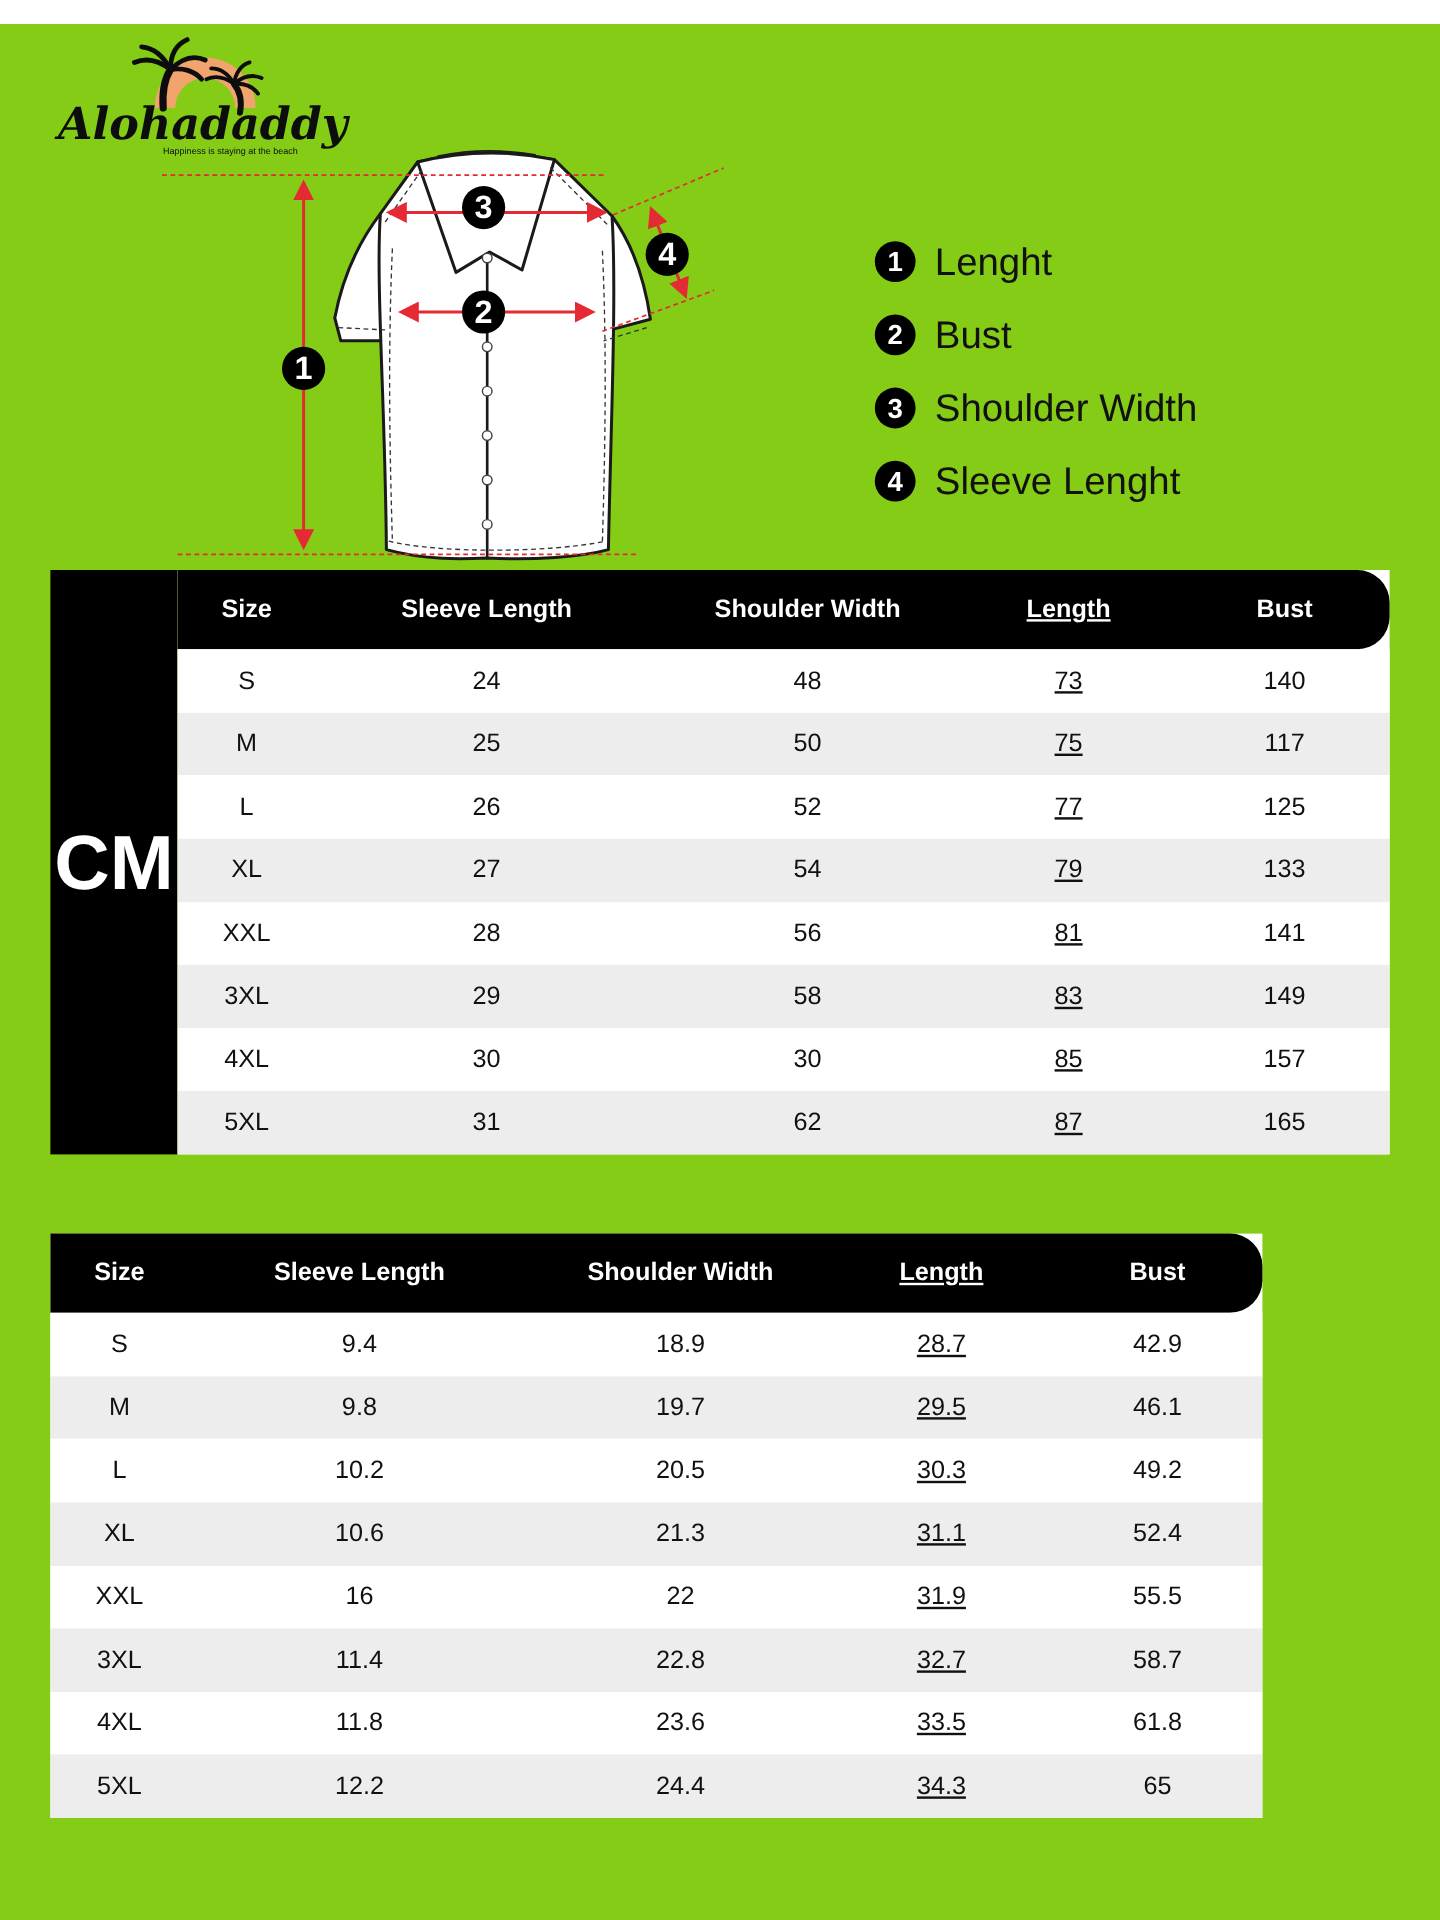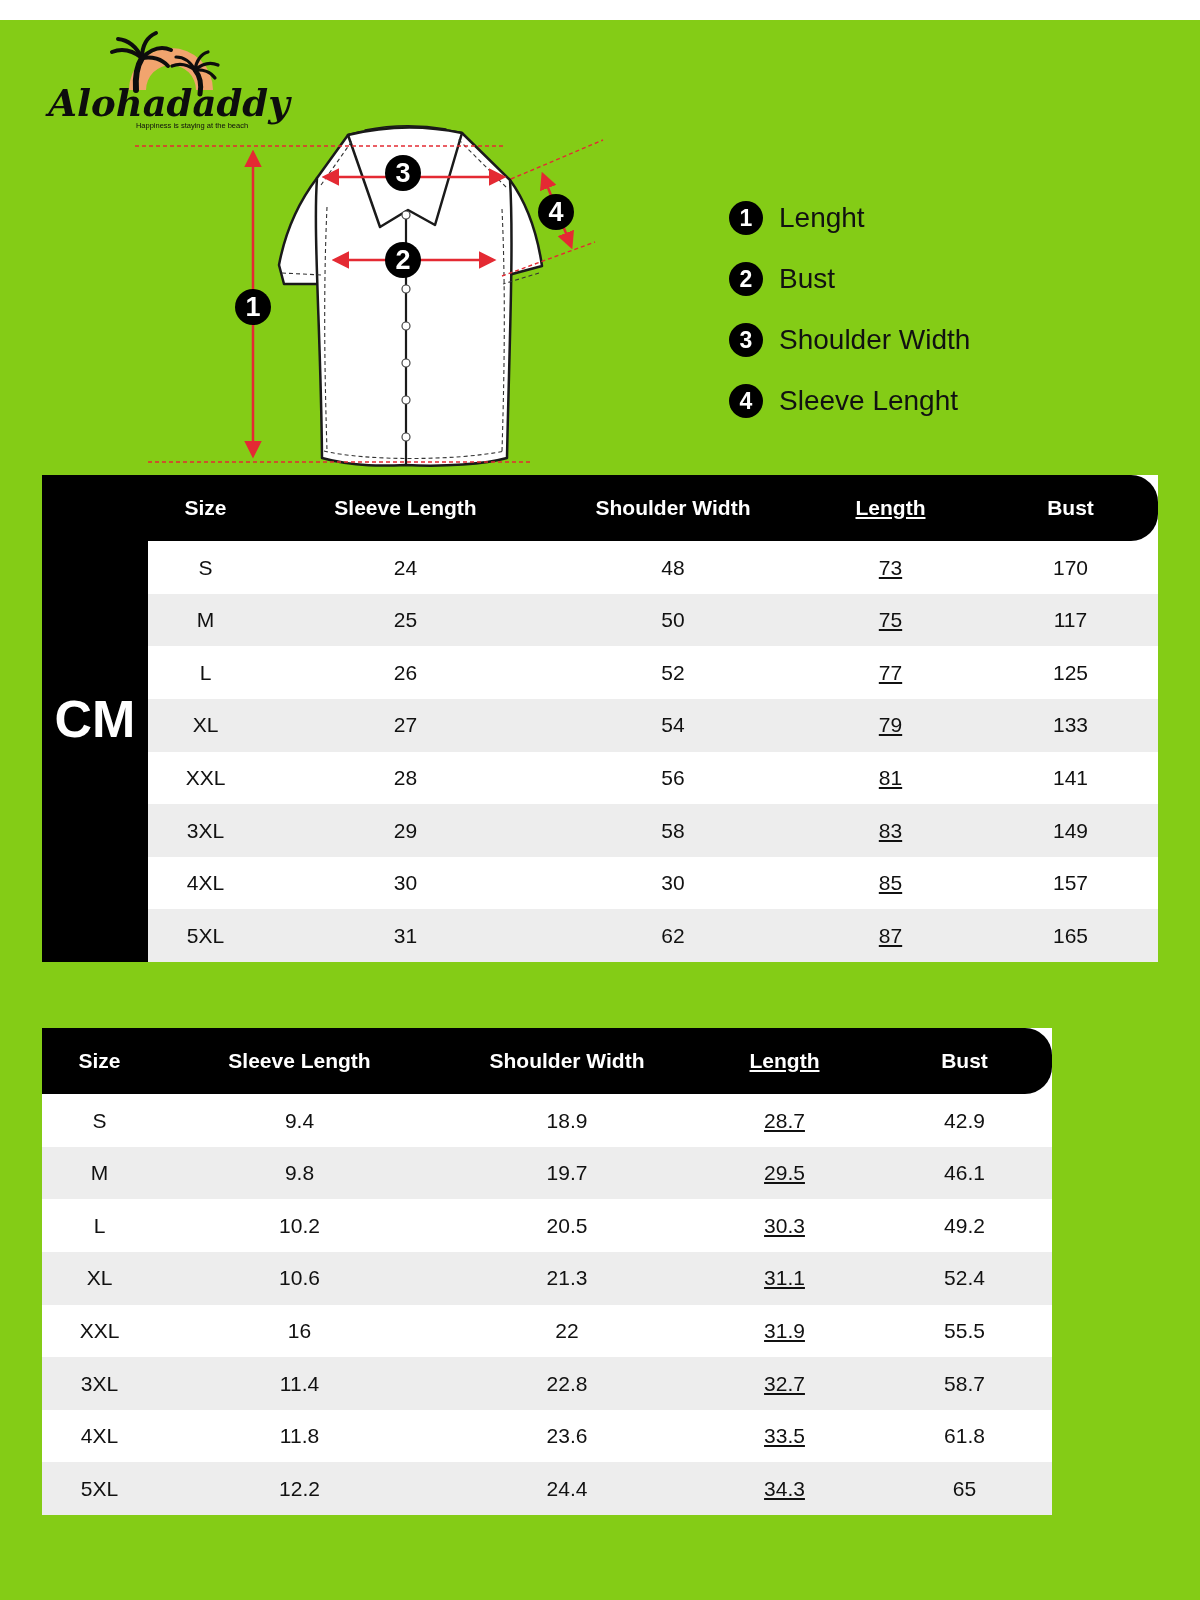--- a/index.html
+++ b/index.html
@@ -11,29 +11,29 @@
   .page-title{position:absolute;left:90px;right:10px;top:36px;text-align:center;
               font-size:46px;font-weight:bold;color:#000;letter-spacing:0;}
 
   
   .diagram{position:absolute;left:65px;top:95px;width:620px;height:370px;}
   .legend{position:absolute;left:729px;top:181px;display:flex;flex-direction:column;gap:27px;}
   .legend-item{display:flex;align-items:center;gap:16px;height:34px;}
   .lnum{width:34px;height:34px;border-radius:50%;background:#000;color:#fff;
         display:flex;align-items:center;justify-content:center;
         font-size:23px;font-weight:bold;flex:0 0 34px;}
-  .llabel{font-size:28px;color:#111;}
+  .llabel{font-size:32px;color:#111;}
 
   
   .table-block{position:absolute;left:42px;width:1116px;height:487px;display:flex;}
   .table-block.cm{top:455px;}
   .table-block.inch{top:1008px;}
   .side-label{width:106px;background:#000;color:#fff;display:flex;align-items:center;
               justify-content:center;font-weight:bold;}
-  .cm .side-label{font-size:52px;text-align:center;}
+  .cm .side-label{font-size:64px;text-align:center;}
   .inch .side-label{font-size:38px;letter-spacing:-1px;}
   .table-main{width:1010px;display:flex;flex-direction:column;background:#fff;}
   .trow{display:flex;height:54px;align-items:center;}
   .trow.head{height:68px;background:#000;color:#fff;font-weight:bold;
              border-radius:0 27px 27px 0;}
   .trow.odd{background:#ededed;}
   .trow.even{background:#ffffff;}
   .cell{text-align:center;font-size:21px;}
   .c0{width:115px;}.c1{width:285px;}.c2{width:250px;}.c3{width:185px;text-decoration:underline;}.c4{width:175px;}
 
@@ -171,21 +171,21 @@
           <span class="cell c1">Sleeve Length</span>
           <span class="cell c2">Shoulder Width</span>
           <span class="cell c3">Length</span>
           <span class="cell c4">Bust</span>
         </div>
         <div class="trow even">
           <span class="cell c0">S</span>
           <span class="cell c1">24</span>
           <span class="cell c2">48</span>
           <span class="cell c3">73</span>
-          <span class="cell c4">170</span>
+          <span class="cell c4">140</span>
         </div>
         <div class="trow odd">
           <span class="cell c0">M</span>
           <span class="cell c1">25</span>
           <span class="cell c2">50</span>
           <span class="cell c3">75</span>
           <span class="cell c4">117</span>
         </div>
         <div class="trow even">
           <span class="cell c0">L</span>

